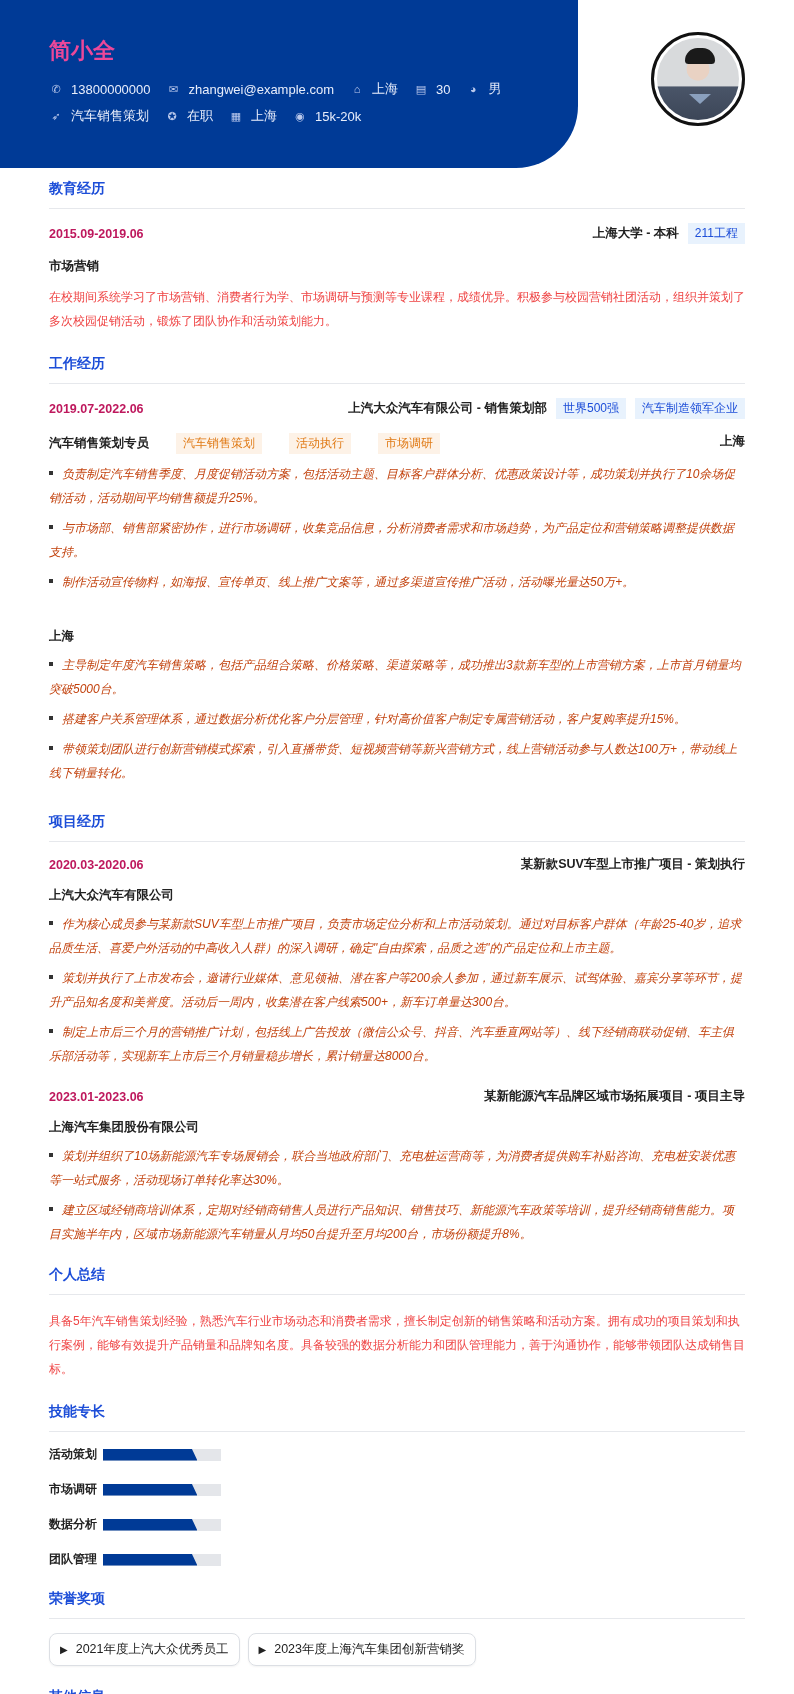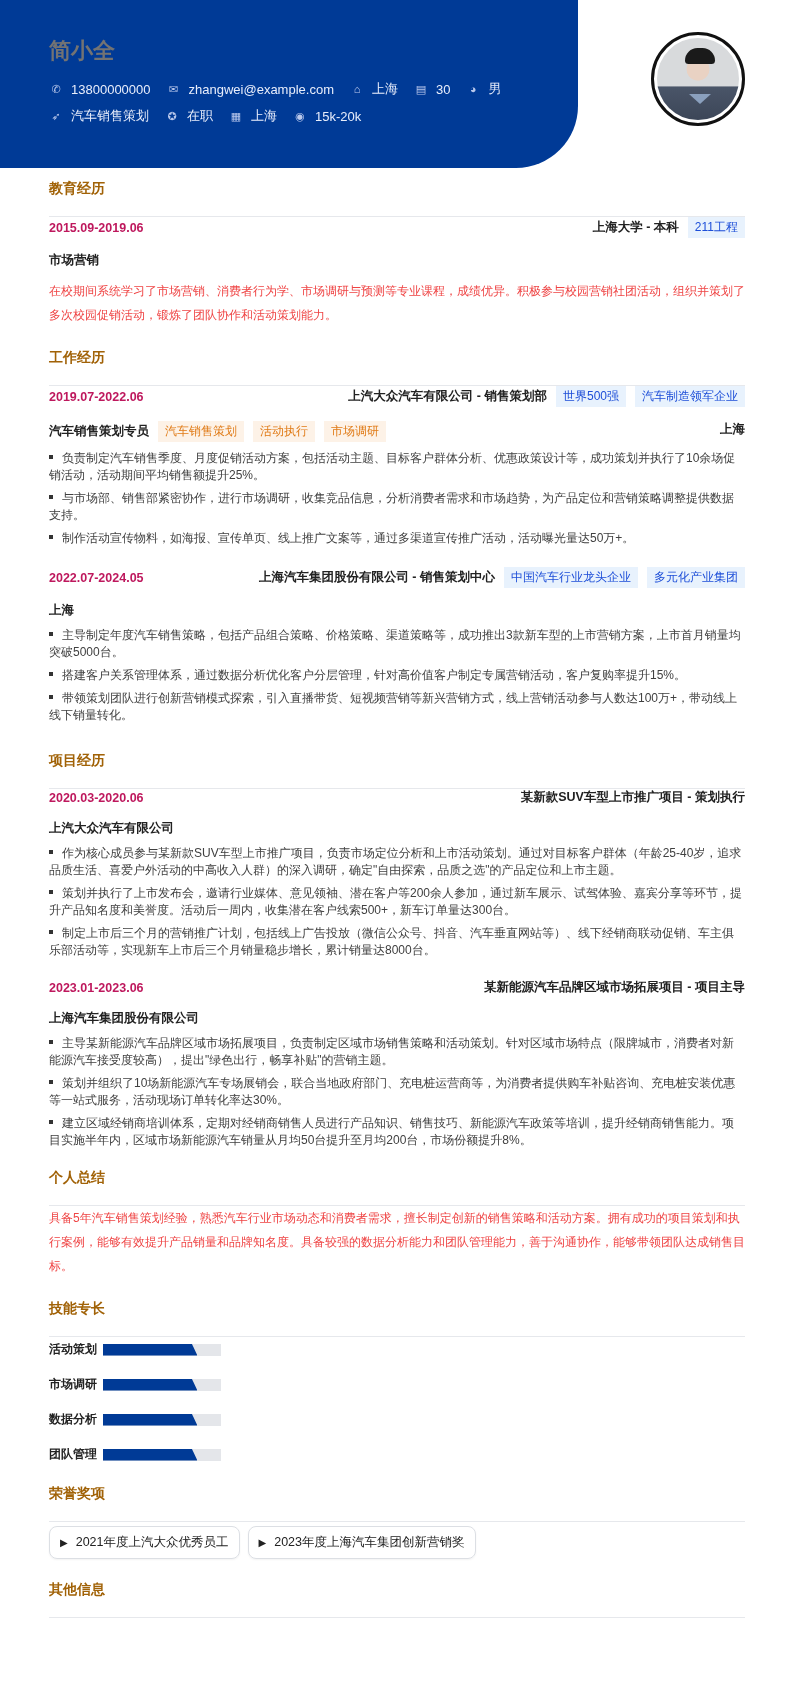--- a/index.html
+++ b/index.html
@@ -1,40 +1,40 @@
 <!DOCTYPE html>
 <html><head>
 <meta charset="utf-8">
 <style>
   * { box-sizing: border-box; margin: 0; padding: 0; }
   body { width: 794px; height: 1694px; background: #ffffff; font-family: "Liberation Sans", "DejaVu Sans", sans-serif; color: #222; position: relative; overflow: hidden; }
   .header-bg { position: absolute; left: 0; top: 0; width: 578px; height: 168px; background: #003a96; border-bottom-right-radius: 62px; }
-  .name { position: absolute; left: 49px; top: 36px; font-size: 22px; font-weight: bold; color: #737373; }
+  .name { position: absolute; left: 49px; top: 36px; font-size: 22px; font-weight: bold; color: #ec4899; }
   .info-row { position: absolute; left: 49px; display: flex; align-items: center; gap: 0; color: #e8eefc; font-size: 13px; }
   .info-row.r1 { top: 80px; }
   .info-row.r2 { top: 107px; }
   .info-item { display: flex; align-items: center; margin-right: 16px; }
   .info-item .ic { width: 14px; height: 14px; margin-right: 8px; color: #b9c8ec; display: inline-flex; align-items: center; justify-content: center; font-size: 11px; }
   .avatar { position: absolute; left: 651px; top: 32px; width: 94px; height: 94px; border-radius: 50%; border: 3px solid #111; background: #fff; padding: 3px; }
   .avatar-inner { width: 100%; height: 100%; border-radius: 50%; background: radial-gradient(circle at 50% 38%, #e9d2c3 0 17%, transparent 18%), linear-gradient(180deg, #d8dadc 0%, #d8dadc 58%, #4a5568 60%, #3c4658 100%); position: relative; overflow: hidden; }
   .avatar-hair { position: absolute; left: 28px; top: 10px; width: 30px; height: 16px; background: #1a1a1a; border-radius: 14px 14px 4px 4px; }
   .avatar-collar { position: absolute; left: 32px; top: 56px; width: 22px; height: 10px; background: #8aa0be; clip-path: polygon(0 0, 50% 100%, 100% 0); }
 
   .content { position: absolute; left: 49px; top: 180px; width: 696px; }
-  .section-title { font-size: 14px; font-weight: bold; color: #a16207; padding-bottom: 18px; border-bottom: 1px solid #e6e8ec; }
+  .section-title { font-size: 14px; font-weight: bold; color: #1d4ed8; padding-bottom: 10px; border-bottom: 1px solid #e6e8ec; margin-bottom: 14px; }
   .row { display: flex; justify-content: space-between; align-items: center; font-size: 12.5px; }
   .date { font-weight: bold; color: #be185d; }
   .right-group { display: flex; align-items: center; font-weight: bold; }
   .tag-blue { background: #e8f2fd; color: #1d4ed8; font-weight: normal; padding: 2px 7px; margin-left: 9px; font-size: 12px; }
   .tag-orange { background: #fdf2e7; color: #e07b17; font-weight: normal; padding: 2px 7px; margin-left: 9px; font-size: 12px; }
   .subtitle { font-size: 12.5px; font-weight: bold; margin-top: 14px; display: flex; align-items: flex-start; justify-content: space-between; }
-  .subtitle-left { display: flex; align-items: center; }
+  .subtitle-left { display: flex; align-items: center; gap: 18px; }
   .paragraph { font-size: 12px; line-height: 24px; color: #ef4444; margin-top: 10px; }
   ul.bullets { list-style: none; margin-top: 8px; }
-  ul.bullets li { font-size: 12px; line-height: 17px; color: #404040; margin-bottom: 6px; position: relative; padding-left: 0; }
+  ul.bullets li { font-size: 12px; line-height: 24px; color: #c2410c; margin-bottom: 6px; position: relative; padding-left: 0; font-style: italic; }
   ul.bullets li .dot { display: inline-block; width: 4px; height: 4px; background: #333; margin-right: 9px; vertical-align: middle; position: relative; top: -2px; }
   .gap-sec { height: 22px; }
   .gap-entry { height: 14px; }
   .skills-grid { display: grid; grid-template-columns: 1fr; row-gap: 18px; margin-top: 4px; }
   .skill { display: flex; align-items: center; font-size: 12px; font-weight: bold; }
   .skill .label { width: 54px; }
   .bar { width: 118px; height: 12px; background: #e4e6ea; position: relative; }
   .bar .fill { height: 100%; background: #003a96; clip-path: polygon(0 0, 94% 0, 100% 100%, 0 100%); }
   .awards { display: flex; gap: 8px; margin-top: 4px; }
   .award { border: 1px solid #dcdfe4; border-radius: 8px; padding: 7px 10px; font-size: 12.5px; display: flex; align-items: center; box-shadow: 0 1px 2px rgba(0,0,0,0.05); }
@@ -134,28 +134,20 @@
     <ul class="bullets">
       <li><span class="dot"></span><span>负责制定汽车销售季度、月度促销活动方案，包括活动主题、目标客户群体分析、优惠政策设计等，成功策划并执行了10余场促销活动，活动期间平均销售额提升25%。</span></li>
       <li><span class="dot"></span><span>与市场部、销售部紧密协作，进行市场调研，收集竞品信息，分析消费者需求和市场趋势，为产品定位和营销策略调整提供数据支持。</span></li>
       <li><span class="dot"></span><span>制作活动宣传物料，如海报、宣传单页、线上推广文案等，通过多渠道宣传推广活动，活动曝光量达50万+。</span></li>
     </ul>
   </div>
 
   <div class="gap-entry"></div>
 
   <div>
-    <div class="row">
-      <span class="date">2022.07-2024.05</span>
-      <span class="right-group">
-        <span>上海汽车集团股份有限公司 - 销售策划中心</span>
-        <span class="tag-blue">中国汽车行业龙头企业</span>
-        <span class="tag-blue">多元化产业集团</span>
-      </span>
-    </div>
     <div class="subtitle">
       <span>上海</span>
     </div>
     <ul class="bullets">
       <li><span class="dot"></span><span>主导制定年度汽车销售策略，包括产品组合策略、价格策略、渠道策略等，成功推出3款新车型的上市营销方案，上市首月销量均突破5000台。</span></li>
       <li><span class="dot"></span><span>搭建客户关系管理体系，通过数据分析优化客户分层管理，针对高价值客户制定专属营销活动，客户复购率提升15%。</span></li>
       <li><span class="dot"></span><span>带领策划团队进行创新营销模式探索，引入直播带货、短视频营销等新兴营销方式，线上营销活动参与人数达100万+，带动线上线下销量转化。</span></li>
     </ul>
   </div>
 
@@ -182,21 +174,20 @@
 
   <div>
     <div class="row">
       <span class="date">2023.01-2023.06</span>
       <span class="right-group">某新能源汽车品牌区域市场拓展项目 - 项目主导</span>
     </div>
     <div class="subtitle">
         <span>上海汽车集团股份有限公司</span>
       </div>
     <ul class="bullets">
-      <li><span class="dot"></span><span>主导某新能源汽车品牌区域市场拓展项目，负责制定区域市场销售策略和活动策划。针对区域市场特点（限牌城市，消费者对新能源汽车接受度较高），提出"绿色出行，畅享补贴"的营销主题。</span></li>
       <li><span class="dot"></span><span>策划并组织了10场新能源汽车专场展销会，联合当地政府部门、充电桩运营商等，为消费者提供购车补贴咨询、充电桩安装优惠等一站式服务，活动现场订单转化率达30%。</span></li>
       <li><span class="dot"></span><span>建立区域经销商培训体系，定期对经销商销售人员进行产品知识、销售技巧、新能源汽车政策等培训，提升经销商销售能力。项目实施半年内，区域市场新能源汽车销量从月均50台提升至月均200台，市场份额提升8%。</span></li>
     </ul>
   </div>
 
   <div class="gap-sec" style="height:14px"></div>
 
   <div class="section-title">个人总结</div>
   <div class="paragraph" style="margin-top:0">具备5年汽车销售策划经验，熟悉汽车行业市场动态和消费者需求，擅长制定创新的销售策略和活动方案。拥有成功的项目策划和执行案例，能够有效提升产品销量和品牌知名度。具备较强的数据分析能力和团队管理能力，善于沟通协作，能够带领团队达成销售目标。</div>
 

